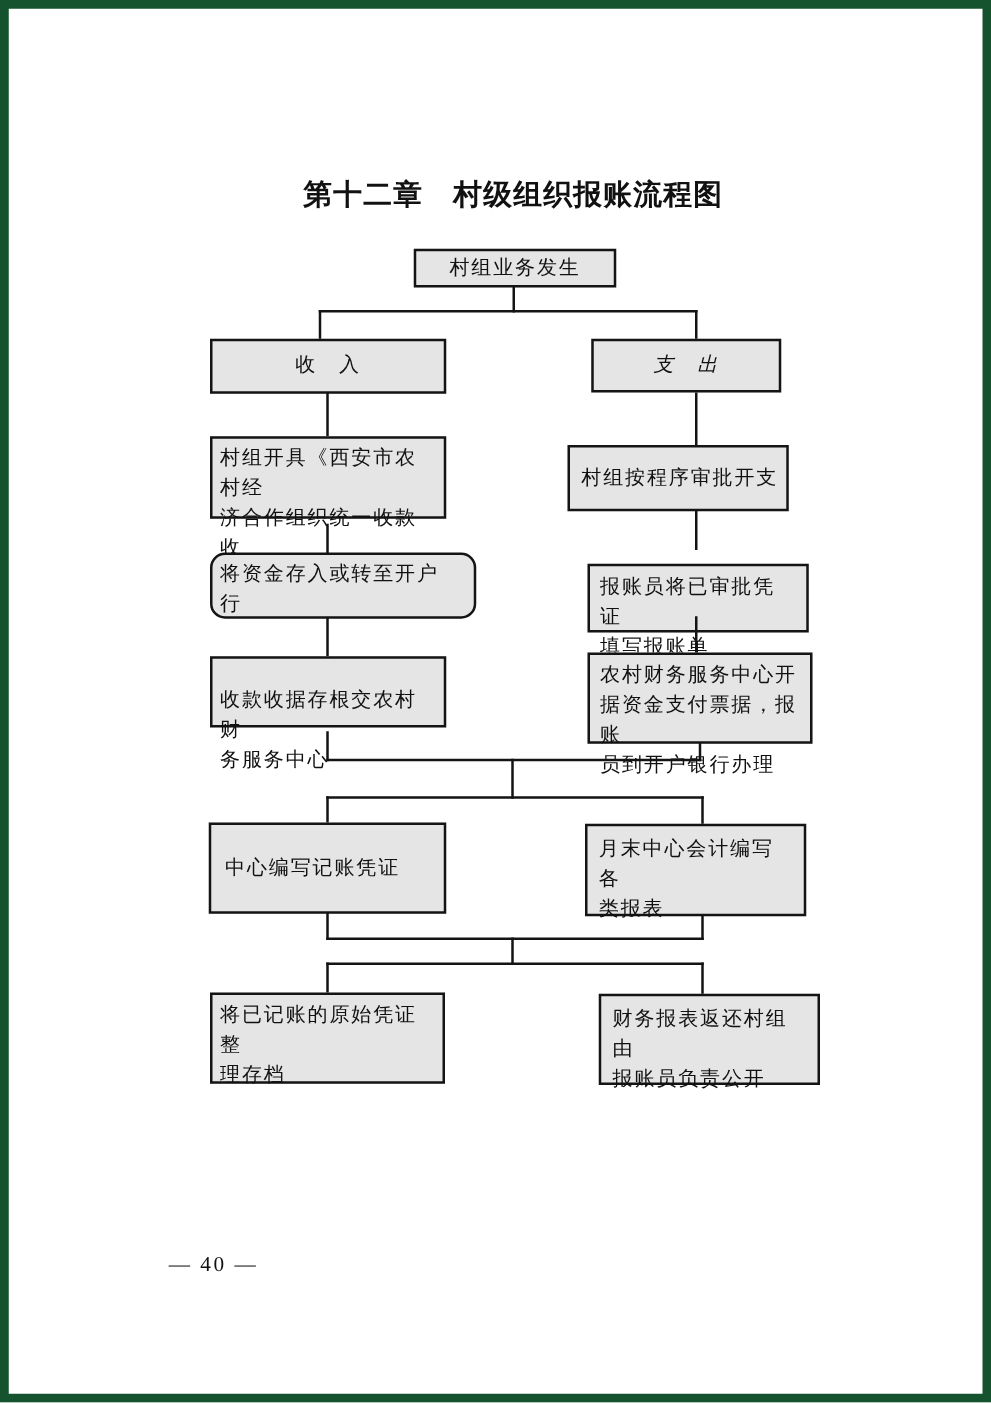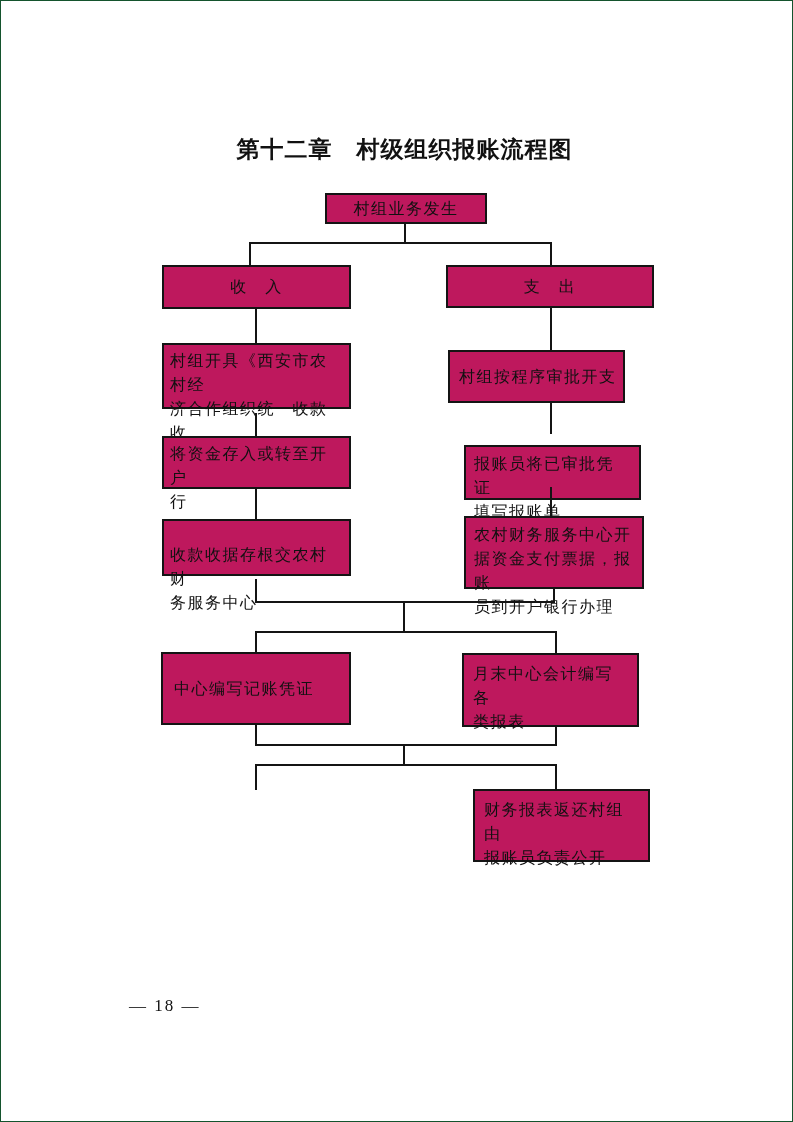--- a/index.html
+++ b/index.html
@@ -1,38 +1,38 @@
 <!DOCTYPE html>
 <html><head>
 <meta charset="utf-8">
 <style>
   html,body{margin:0;padding:0;background:#e8e8e8;}
   #page{
     position:relative;
     width:793px;height:1122px;
     margin:0 auto;
     background:#ffffff;
-    border:1px solid #14532d;
+    border:7px solid #14532d;
     box-sizing:border-box;
     font-family:"Liberation Serif", serif;
     color:#111111;
     overflow:hidden;
   }
   #doc-title{
     position:absolute;left:0;top:134px;width:793px;
     box-sizing:border-box;padding-left:14px;
     text-align:center;
     font-family:"Liberation Sans", sans-serif;
     font-weight:bold;font-size:23px;line-height:28px;letter-spacing:1px;
   }
   .box{
     position:absolute;
     box-sizing:border-box;
     border:2px solid #141414;
-    background:#be185d;
+    background:#e5e5e5;
     font-size:16px;line-height:24px;letter-spacing:1.5px;
     white-space:pre-line;
   }
   .box.center{display:flex;align-items:center;justify-content:center;text-align:center;}
   .box.vcenter{display:flex;align-items:center;}
   .cv{position:absolute;width:2px;background:#141414;}
   .ch{position:absolute;height:2px;background:#141414;}
   #page-num{
     position:absolute;left:128px;top:995px;
     font-size:17px;letter-spacing:2px;
@@ -47,29 +47,29 @@
   <div id="doc-title">第十二章　村级组织报账流程图</div>
 
   <div class="box center" style="left:324px;top:192px;width:162px;height:31px;">村组业务发生</div>
 
   <div class="cv" style="left:403px;top:221px;height:22px;"></div>
   <div class="ch" style="left:248px;top:241px;width:303px;"></div>
   <div class="cv" style="left:248px;top:241px;height:25px;"></div>
   <div class="cv" style="left:549px;top:241px;height:25px;"></div>
 
   <div class="box center" style="left:161px;top:264px;width:189px;height:44px;">收　入</div>
-  <div class="box center" style="left:445px;top:264px;width:208px;height:43px;">支　出</div>
+  <div class="box center" style="left:466px;top:264px;width:152px;height:43px;font-style:italic;">支　出</div>
 
   <div class="cv" style="left:254px;top:307px;height:36px;"></div>
   <div class="box" style="left:161px;top:342px;width:189px;height:66px;padding:4px 6px;">村组开具《西安市农村经
 济合作组织统一收款收
 据》</div>
 
   <div class="cv" style="left:254px;top:412px;height:24px;"></div>
-  <div class="box" style="left:161px;top:435px;width:189px;height:53px;padding:4px 6px;">将资金存入或转至开户
+  <div class="box" style="left:161px;top:435px;width:213px;height:53px;padding:4px 6px;border-radius:12px;">将资金存入或转至开户
 行</div>
 
   <div class="cv" style="left:254px;top:487px;height:32px;"></div>
   <div class="box" style="left:161px;top:518px;width:189px;height:57px;padding:22px 6px;">收款收据存根交农村财
 务服务中心</div>
 
   <div class="cv" style="left:549px;top:307px;height:43px;"></div>
   <div class="box vcenter" style="left:447px;top:349px;width:177px;height:53px;padding-left:9px;">村组按程序审批开支</div>
 
   <div class="cv" style="left:549px;top:401px;height:32px;"></div>
@@ -96,18 +96,20 @@
 
   <div class="cv" style="left:254px;top:723px;height:22px;"></div>
   <div class="cv" style="left:554px;top:725px;height:20px;"></div>
   <div class="ch" style="left:254px;top:743px;width:302px;"></div>
   <div class="cv" style="left:402px;top:743px;height:22px;"></div>
 
   <div class="ch" style="left:254px;top:763px;width:302px;"></div>
   <div class="cv" style="left:254px;top:763px;height:26px;"></div>
   <div class="cv" style="left:554px;top:763px;height:27px;"></div>
 
+  <div class="box" style="left:161px;top:787px;width:188px;height:73px;padding:5px 6px;">将已记账的原始凭证整
+理存档</div>
   <div class="box" style="left:472px;top:788px;width:177px;height:73px;padding:7px 9px;">财务报表返还村组由
 报账员负责公开</div>
 
-  <div id="page-num">— 18 —</div>
+  <div id="page-num">— 40 —</div>
 
 </div>
 
 </body></html>

